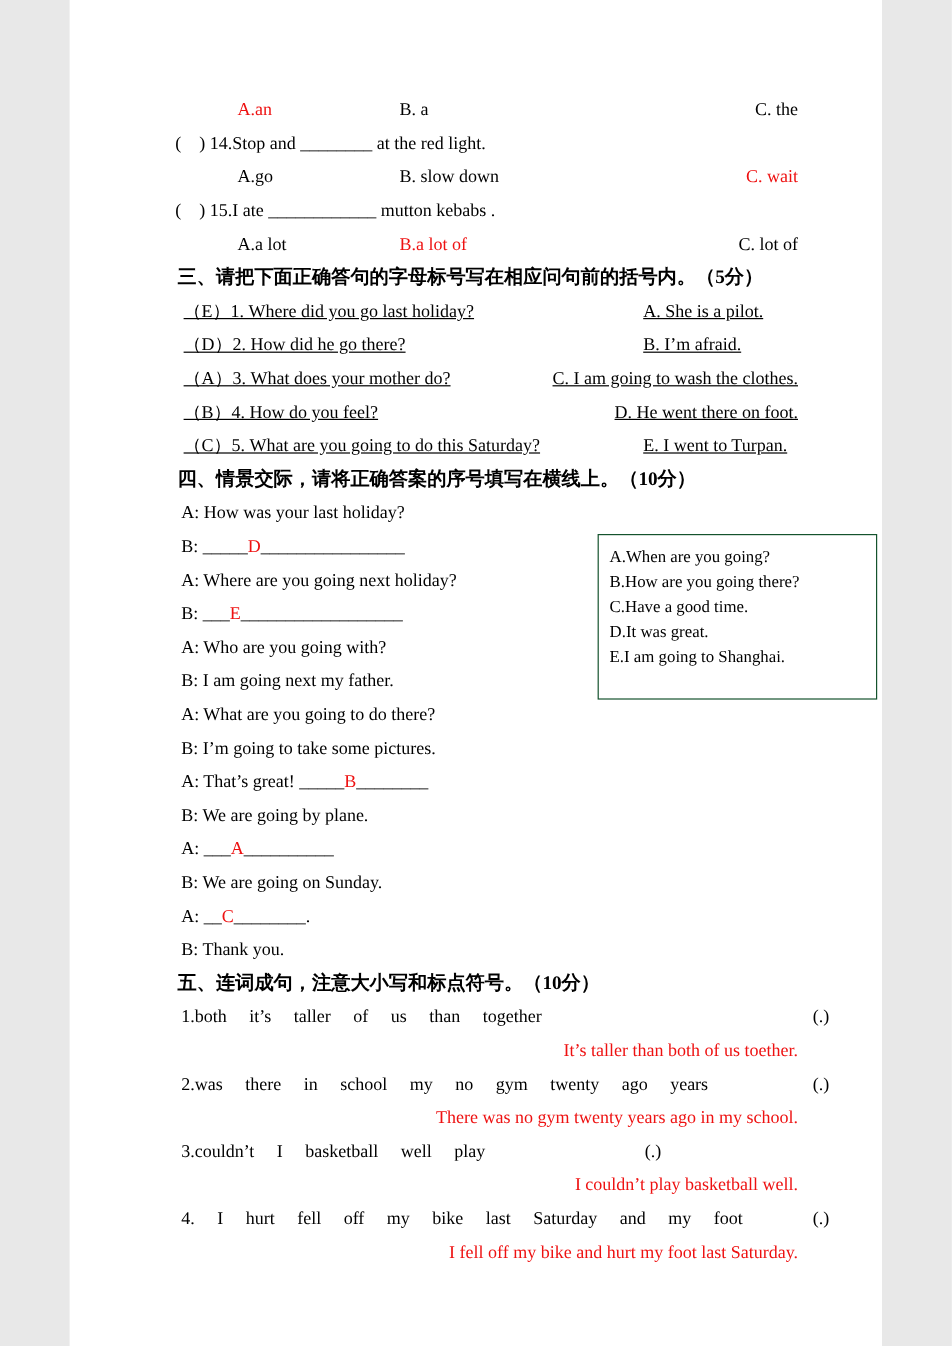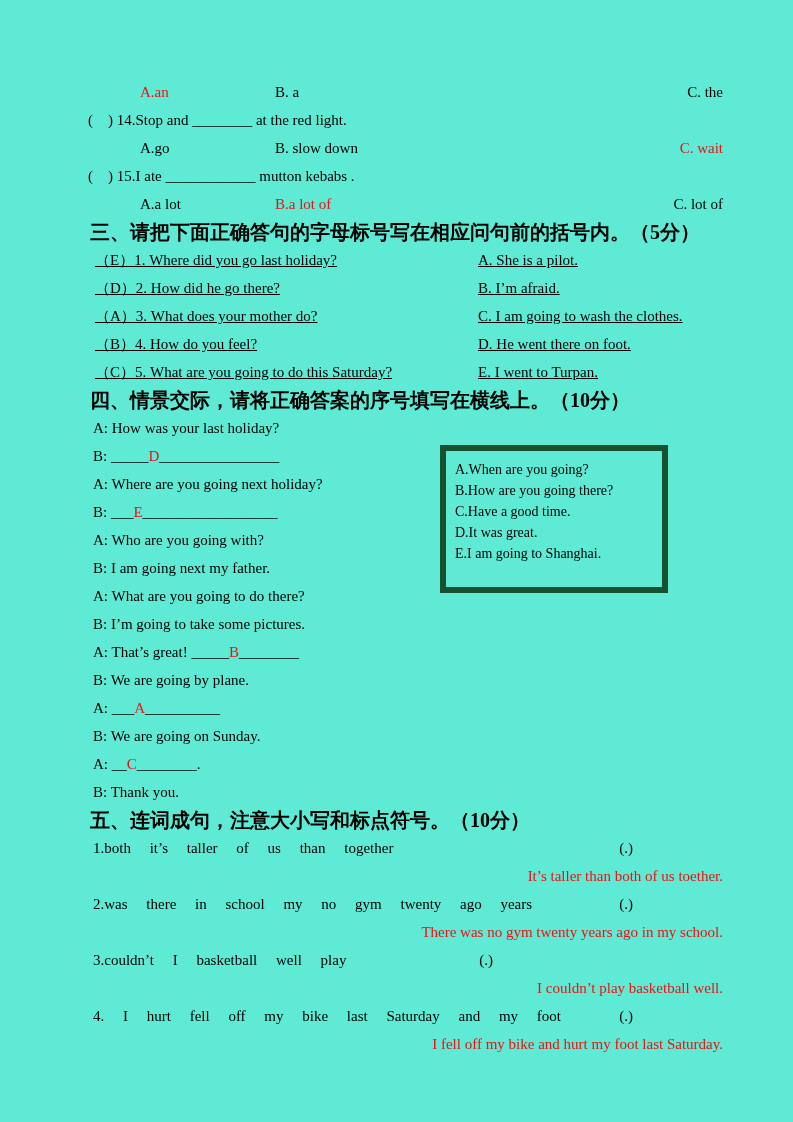--- a/index.html
+++ b/index.html
@@ -1,45 +1,45 @@
 <!DOCTYPE html>
 <html style="--answer-red: #ee1111;"><head>
 <meta charset="utf-8">
 <style>
   html, body { margin: 0; padding: 0; background: #e8e8e8; }
   .page {
-    width: 793px; height: 1122px;
-    background: #5eead4;
+    width: 677px; height: 1122px;
+    background: #ffffff;
     margin: 0 auto;
     position: relative;
     overflow: hidden;
     font-family: "Liberation Serif", "DejaVu Serif", serif;
     font-size: 15px;
     color: #000;
     line-height: 28px;
   }
   .content { padding: 78px 70px 0 88px; }
   .red { color: var(--answer-red, #e60000); }
   .q-line, .dlg { white-space: pre-wrap; }
   .opt-row { display: flex; margin-left: 52px; }
   .oc1 { width: 135px; }
   .oc2 { width: 190px; }
   .oc3 { flex: 1; text-align: right; }
-  .sec-title { font-weight: bold; font-size: 20px; margin-left: 2px; }
+  .sec-title { font-weight: bold; font-size: 16px; margin-left: 2px; }
   .s3-row { display: flex; margin-left: 7px; text-decoration: underline; }
   .s3-q { width: 383px; white-space: nowrap; }
   .s3-a { flex: 1; white-space: nowrap; }
   .dlg { margin-left: 5px; }
   .s4-wrap { position: relative; }
   .ans-box {
     position: absolute;
     left: 352px; top: 31px;
     width: 207px; height: 120px;
-    border: 6px solid #14532d;
-    padding: 8px 0 8px 9px;
+    border: 1px solid #14532d;
+    padding: 8px 15px 8px 9px;
     font-size: 14px;
     line-height: 21px;
   }
   .s5-row {
     display: flex;
     justify-content: space-between;
     width: 540px;
     margin-left: 5px;
   }
   .s5-row.narrow { width: 400px; text-align: center; }

